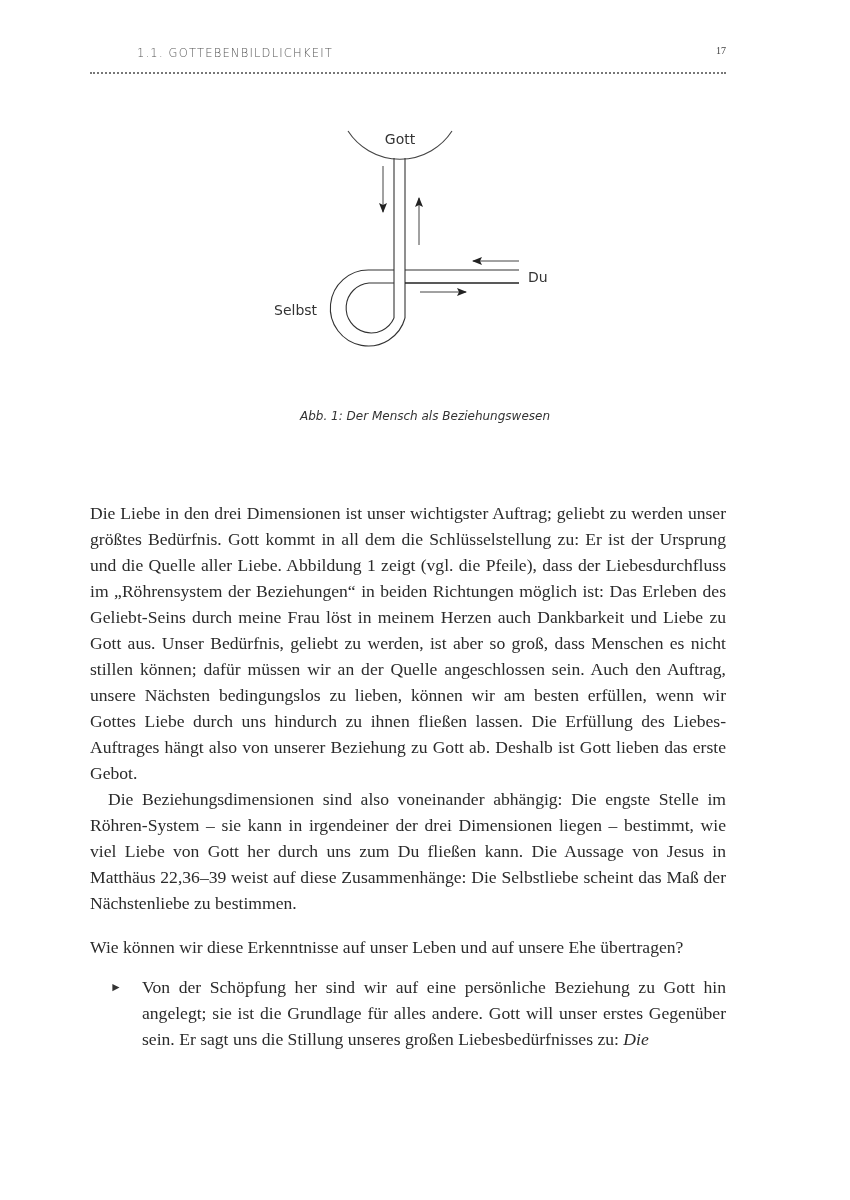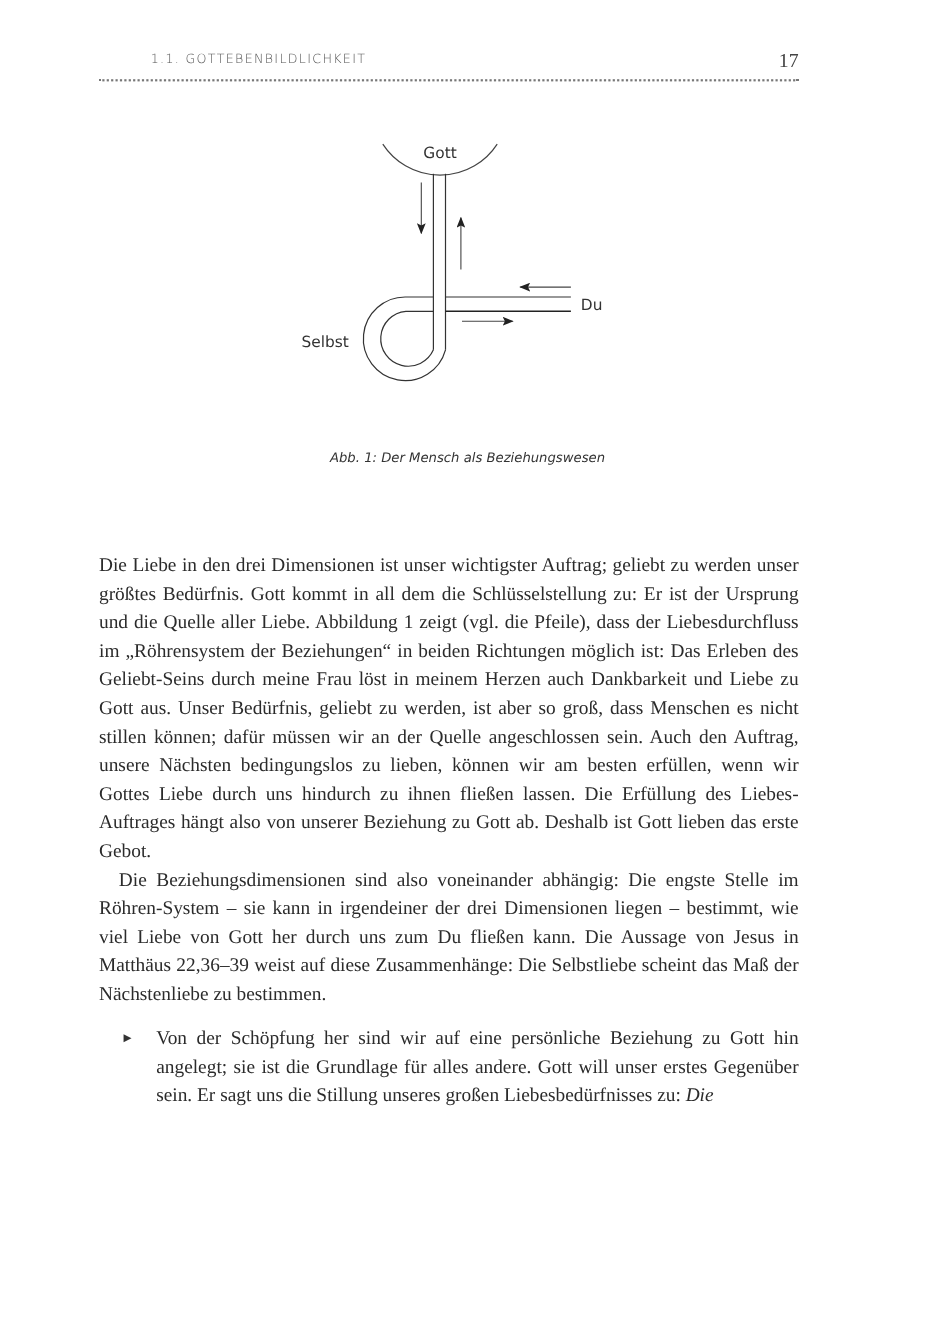--- a/index.html
+++ b/index.html
@@ -1,19 +1,19 @@
 <!DOCTYPE html>
 <html><head>
   <meta charset="utf-8">
   <style>
     html, body { margin: 0; padding: 0; background: #ffffff; }
     body { width: 850px; height: 1200px; position: relative; overflow: hidden; color: #2a2a2a; }
     .header { position: absolute; left: 90px; top: 46px; width: 636px; height: 30px; }
     .running-head { position: absolute; left: 0; top: 0; font-family: "DejaVu Sans", sans-serif; font-size: 11.5px; letter-spacing: 1.2px; color: #555; font-weight: 300; margin-left: 47px; }
-    .page-number { position: absolute; right: 0; top: -1px; font-family: "Liberation Serif", serif; font-size: 18px; color: #444; }
+    .page-number { position: absolute; right: 0; top: -1px; font-family: "Liberation Serif", serif; font-size: 10px; color: #444; }
     .rule { position: absolute; left: 0; right: 0; top: 26px; border-top: 2px dotted #777; }
     .figure { position: absolute; left: 0; top: 100px; width: 850px; height: 300px; }
     .figure svg text { font-family: "DejaVu Sans", sans-serif; font-size: 14px; fill: #333; }
     .caption { position: absolute; left: 0; width: 850px; top: 409px; text-align: center; font-family: "DejaVu Sans", sans-serif; font-style: italic; font-size: 12px; color: #333; }
     .body-text { position: absolute; left: 90px; width: 636px; top: 500px; font-family: "Liberation Serif", serif; font-size: 17.6px; line-height: 26px; color: #2b2b2b; }
     .body-text p { margin: 0; text-align: justify; hyphens: manual; }
     .body-text p.indent { text-indent: 18px; }
     .body-text p.gap { margin-top: 13px; }
     .bullet-list { margin: 14px 0 0 0; padding: 0; list-style: none; }
     .bullet-item { position: relative; padding-left: 32px; margin-left: 20px; text-align: justify; }
@@ -56,19 +56,20 @@
     <line x1="519" y1="261" x2="473" y2="261" stroke="#444" stroke-width="1" marker-end="url(#arrowhead)"></line>
     <line x1="420" y1="292" x2="466" y2="292" stroke="#444" stroke-width="1" marker-end="url(#arrowhead)"></line>
   </svg>
 </div>
 
 <div class="caption">Abb. 1: Der Mensch als Beziehungswesen</div>
 
 <div class="body-text">
   <p>Die Liebe in den drei Dimensionen ist unser wichtigster Auftrag; geliebt zu werden unser größtes Bedürfnis. Gott kommt in all dem die Schlüsselstellung zu: Er ist der Ursprung und die Quelle aller Liebe. Abbildung 1 zeigt (vgl. die Pfeile), dass der Liebesdurchfluss im „Röhrensystem der Beziehungen“ in beiden Richtungen mög­lich ist: Das Erleben des Geliebt-Seins durch meine Frau löst in meinem Herzen auch Dankbarkeit und Liebe zu Gott aus. Unser Bedürfnis, geliebt zu werden, ist aber so groß, dass Menschen es nicht stillen können; dafür müssen wir an der Quelle angeschlossen sein. Auch den Auftrag, unsere Nächsten bedingungslos zu lieben, können wir am besten erfüllen, wenn wir Gottes Liebe durch uns hindurch zu ihnen fließen lassen. Die Erfüllung des Liebes-Auftrages hängt also von unserer Beziehung zu Gott ab. Deshalb ist Gott lieben das erste Gebot.</p>
   <p class="indent">Die Beziehungsdimensionen sind also voneinander abhängig: Die engste Stelle im Röhren-System – sie kann in irgendeiner der drei Dimensionen liegen – bestimmt, wie viel Liebe von Gott her durch uns zum Du fließen kann. Die Aussage von Jesus in Matthäus 22,36–39 weist auf diese Zusammenhänge: Die Selbstliebe scheint das Maß der Nächstenliebe zu bestimmen.</p>
+  <p class="gap" style="margin-top:18px;">Wie können wir diese Erkenntnisse auf unser Leben und auf unsere Ehe übertra­gen?</p>
   <ul class="bullet-list">
     <li class="bullet-item">
       <span class="bullet-marker">►</span>
       <span>Von der Schöpfung her sind wir auf eine persönliche Beziehung zu Gott hin angelegt; sie ist die Grundlage für alles andere. Gott will unser erstes Gegen­über sein. Er sagt uns die Stillung unseres großen Liebesbedürfnisses zu: </span><em>Die</em>
     </li>
   </ul>
 </div>
 
 </body></html>

